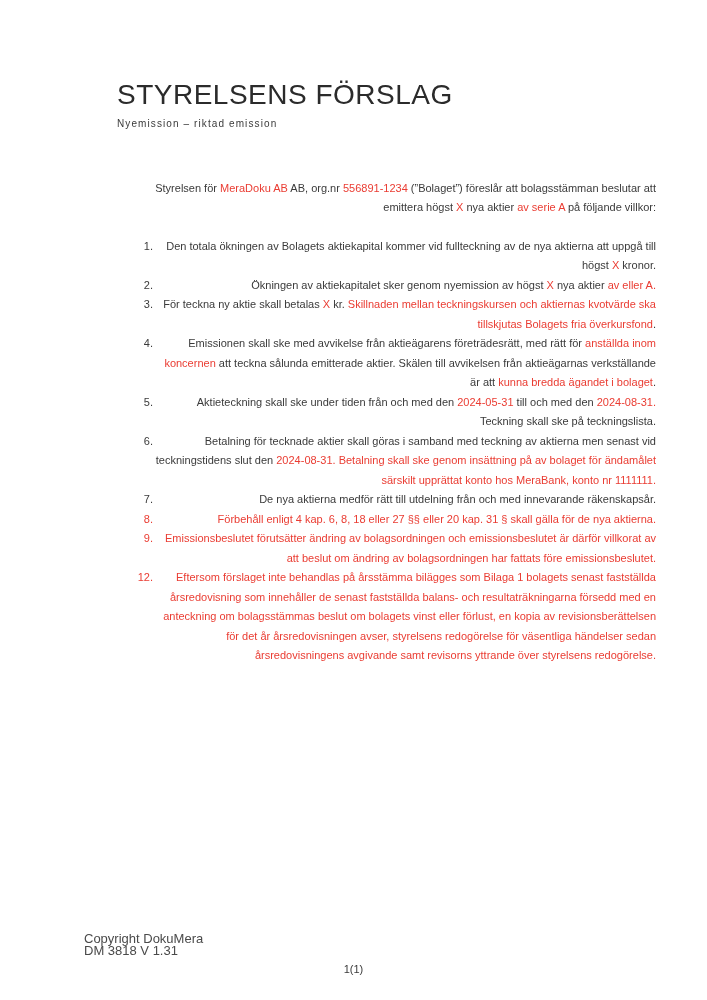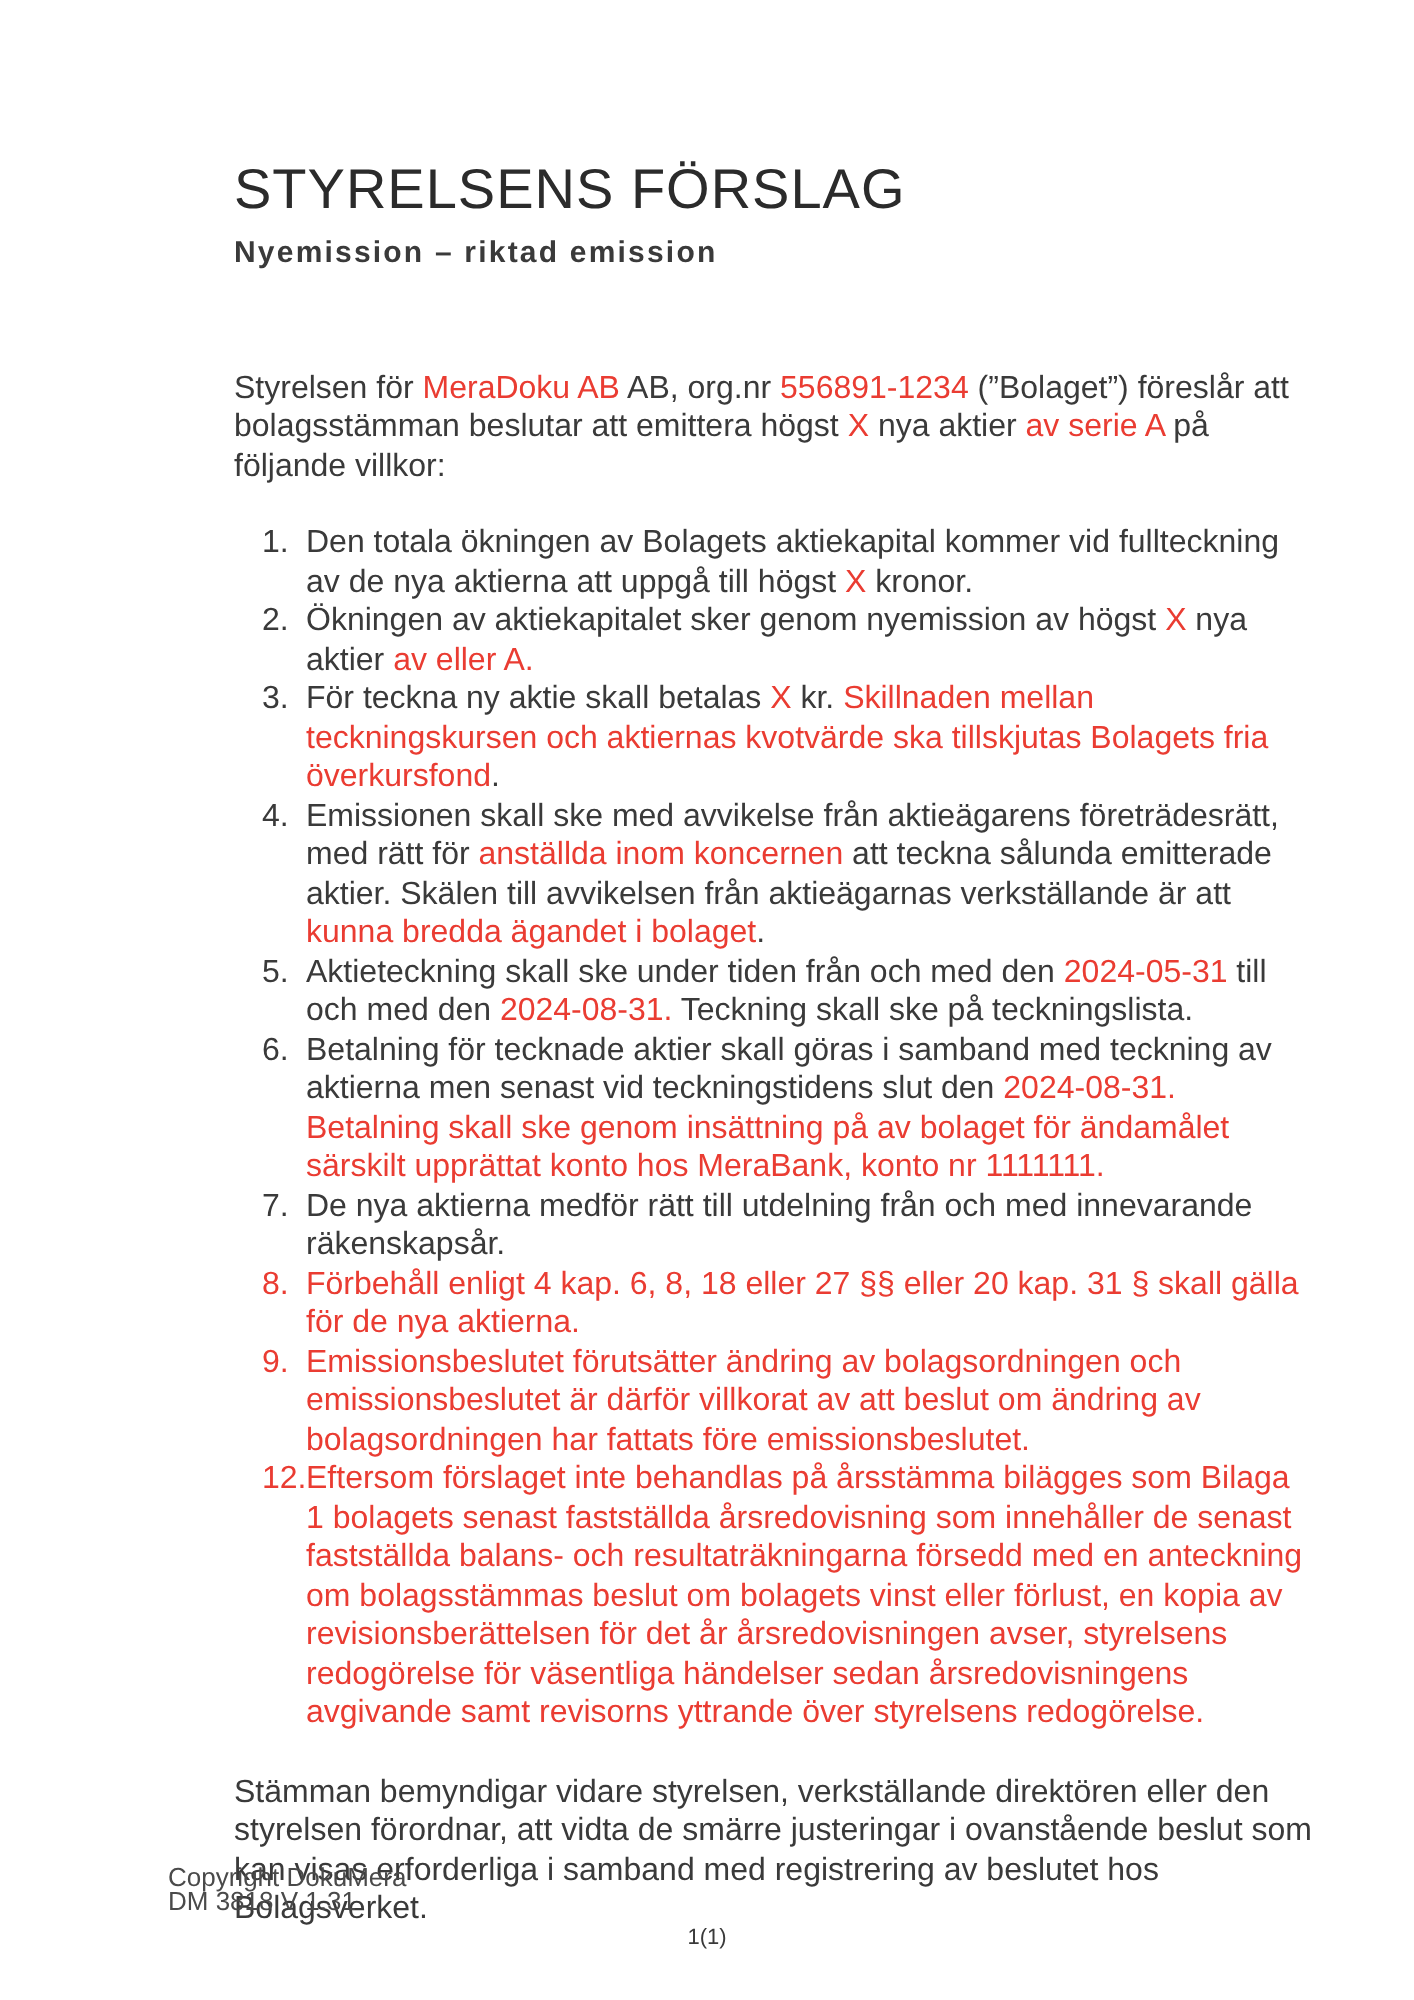--- a/index.html
+++ b/index.html
@@ -12,24 +12,24 @@
     font-family:"Liberation Sans", sans-serif;
     color:var(--ink);
     overflow:hidden;
   }
   .content { position:absolute; top:0; left:0; width:707px; padding:80px 82px 0 86px;margin-left:31px; }
   .doc-title {
     font-size:28px; font-weight:400; letter-spacing:0.5px;
     color:var(--ink-dark); margin:0; line-height:1.1;
   }
   .doc-subtitle {
-    font-size:15px; letter-spacing:1.1px; color:var(--ink);
-    margin:7px 0 0 0; font-weight:700;
+    font-size:10px; letter-spacing:1.1px; color:var(--ink);
+    margin:7px 0 0 0; font-weight:400;
   }
-  .body-text { font-size:16px; line-height:19.5px; }
+  .body-text { font-size:11px; line-height:19.5px;text-align:right; }
   .intro { margin-top:50px; }
   .closing { margin-top:20px; }
   ol.terms { list-style:none; margin:19px 0 0 0; padding:0 0 0 14px; }
   ol.terms li { display:flex; }
   ol.terms .num { flex:none; width:22px; }
   ol.terms .txt { flex:1; }
   .red { color:var(--red); }
   .page-number {
     position:absolute; top:918px; left:0; width:707px;
     text-align:center; font-size:11px; color:var(--ink);margin-top:45px;
@@ -84,21 +84,20 @@
     <li>
       <span class="num red">9.</span>
       <span class="txt"><span class="red">Emissionsbeslutet förutsätter ändring av bolagsordningen och emissionsbeslutet är därför villkorat av att beslut om ändring av bolagsordningen har fattats före emissionsbeslutet.</span></span>
     </li>
     <li>
       <span class="num red">12.</span>
       <span class="txt"><span class="red">Eftersom förslaget inte behandlas på årsstämma bilägges som Bilaga 1 bolagets senast fastställda årsredovisning som innehåller de senast fastställda balans- och resultaträkningarna försedd med en anteckning om bolagsstämmas beslut om bolagets vinst eller förlust, en kopia av revisionsberättelsen för det år årsredovisningen avser, styrelsens redogörelse för väsentliga händelser sedan årsredovisningens avgivande samt revisorns yttrande över styrelsens redogörelse.</span></span>
     </li>
   </ol>
 
-  <p class="body-text closing"><span>Stämman bemyndigar vidare styrelsen, verkställande direktören eller den styrelsen förordnar, att vidta de smärre justeringar i ovanstående beslut som kan visas erforderliga i samband med registrering av beslutet hos Bolagsverket.</span></p>
 </div>
 
 <div class="page-number">1(1)</div>
 
 <div class="footer-block">
   <div>Copyright DokuMera</div>
   <div>DM 3818 V 1.31</div>
 </div>
 
 </body></html>

